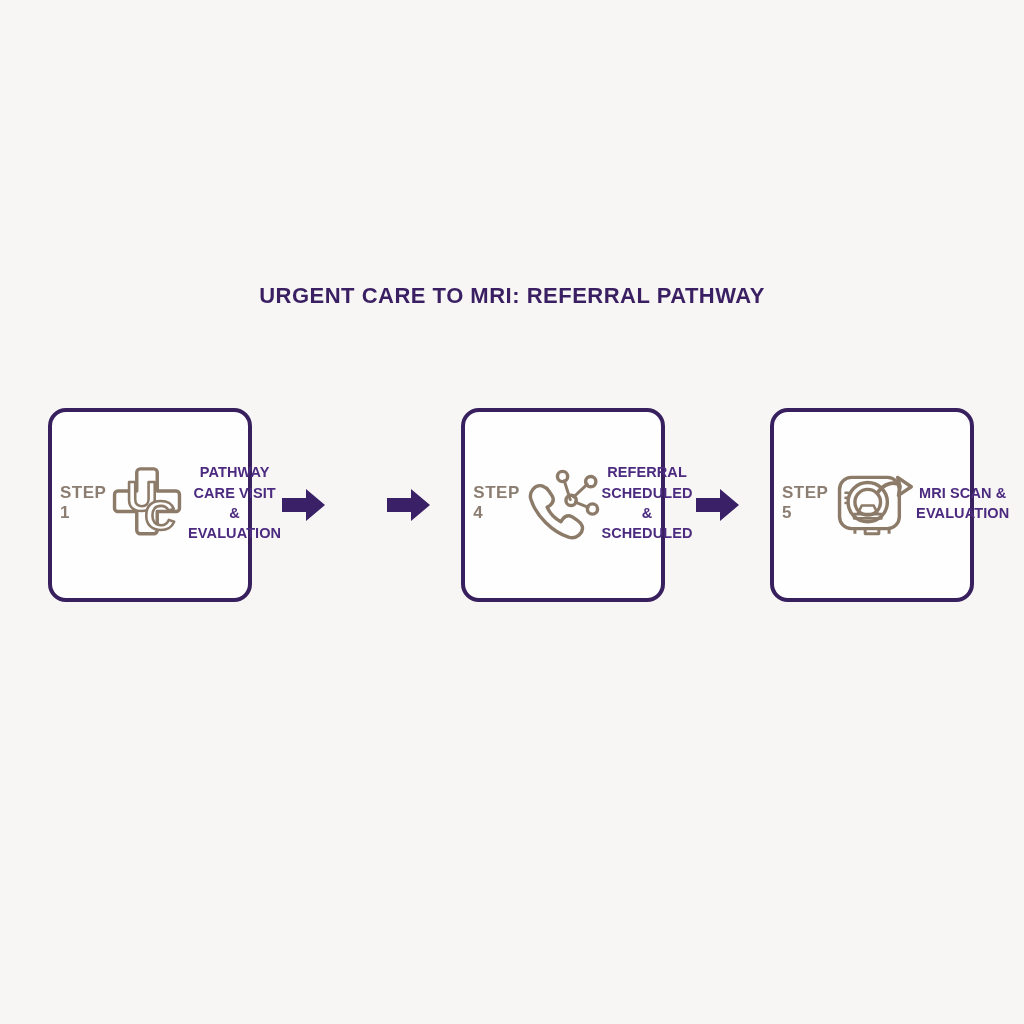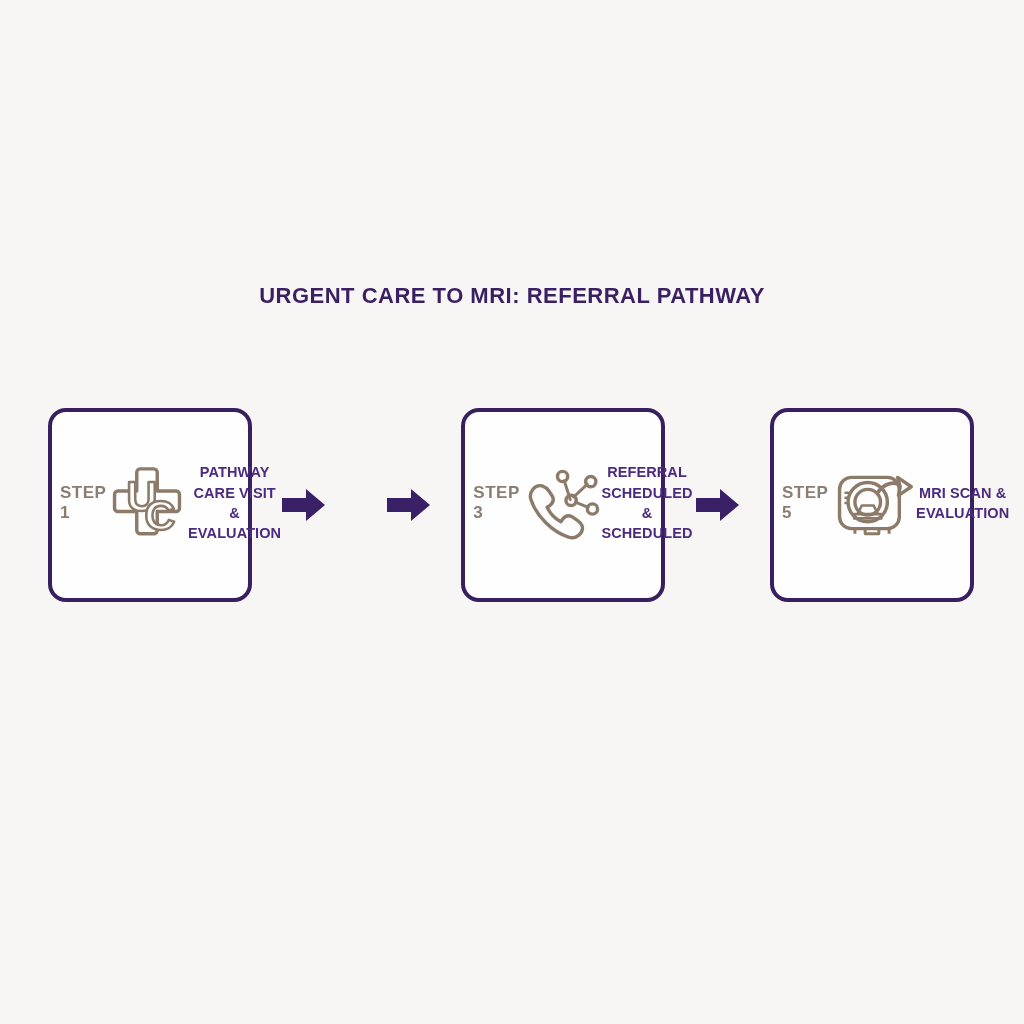--- a/index.html
+++ b/index.html
@@ -89,21 +89,21 @@
 
     <div class="gap">
       <div class="block-arrow">
         <svg width="44" height="36" viewBox="0 0 44 36">
             <polygon points="0,11 24,11 24,2 43,18 24,34 24,25 0,25" fill="currentColor"></polygon>
           </svg>
       </div>
     </div>
 
     <div class="step-box">
-      <div class="step-header">STEP 3</div>
+      <div class="step-header">STEP 4</div>
       <div class="step-icon-wrap">
         <svg width="82" height="82" viewBox="0 0 96 96" fill="none" stroke="currentColor" stroke-width="4" stroke-linecap="round" stroke-linejoin="round">
           <path d="M14,44 c-3,-9 5,-18 13,-16 c3,1 6,3 8,6 l4,6 c2,4 1,8 -3,11 l-3,2 c3,7 9,13 16,17 l2,-3 c3,-4 7,-5 11,-3 l6,4 c3,2 5,4 6,7 c2,8 -7,16 -16,13 c-19,-6 -38,-25 -44,-44 z"></path>
           <path d="M60,44 L53,22 M64,41 L80,26 M66,47 L81,53" stroke-width="3.5"></path>
           <circle cx="61" cy="45" r="6"></circle>
           <circle cx="51" cy="17" r="6"></circle>
           <circle cx="84" cy="23" r="6"></circle>
           <circle cx="86" cy="55" r="6"></circle>
         </svg>
       </div>

